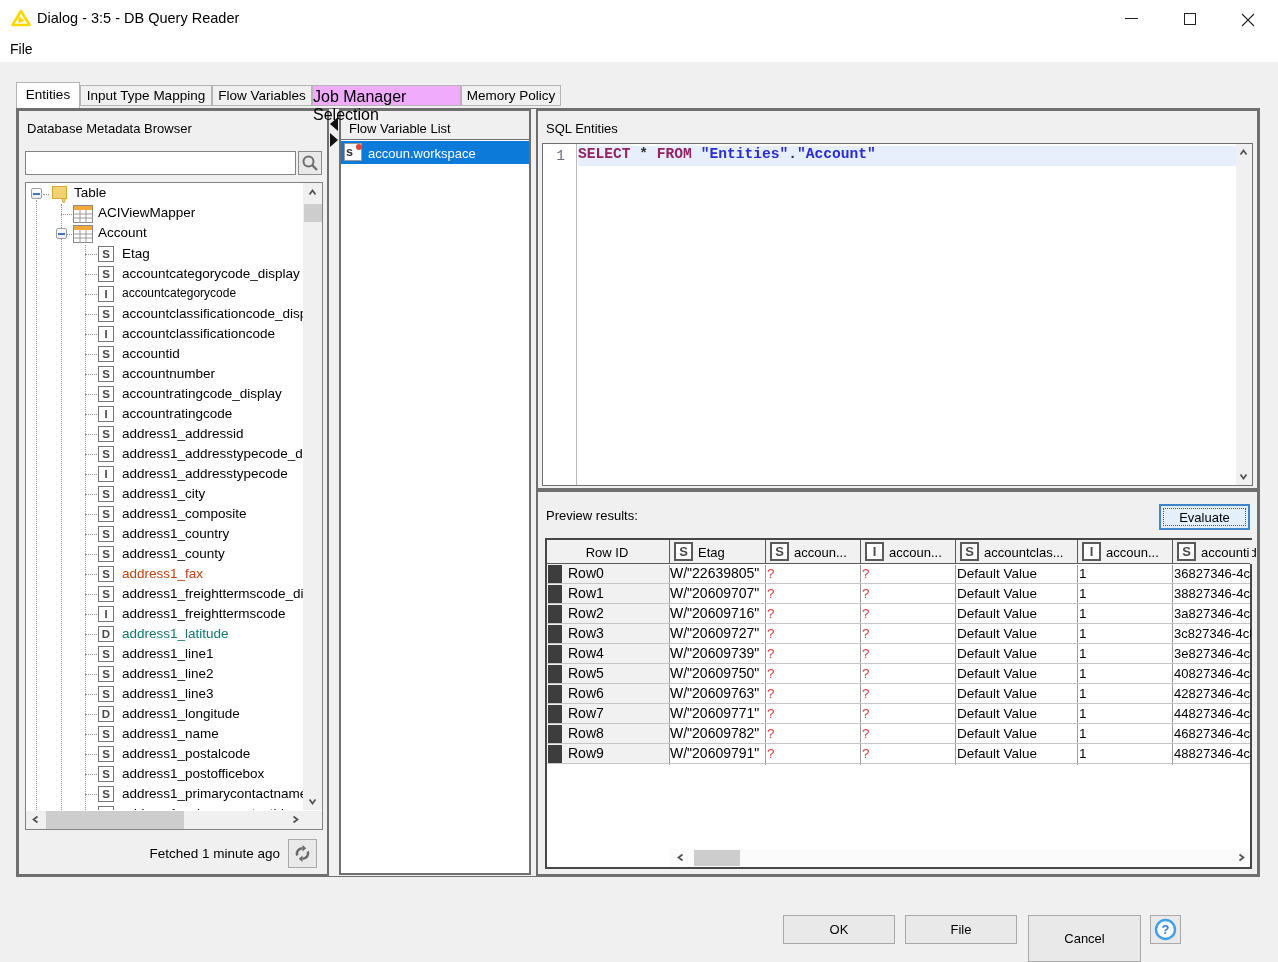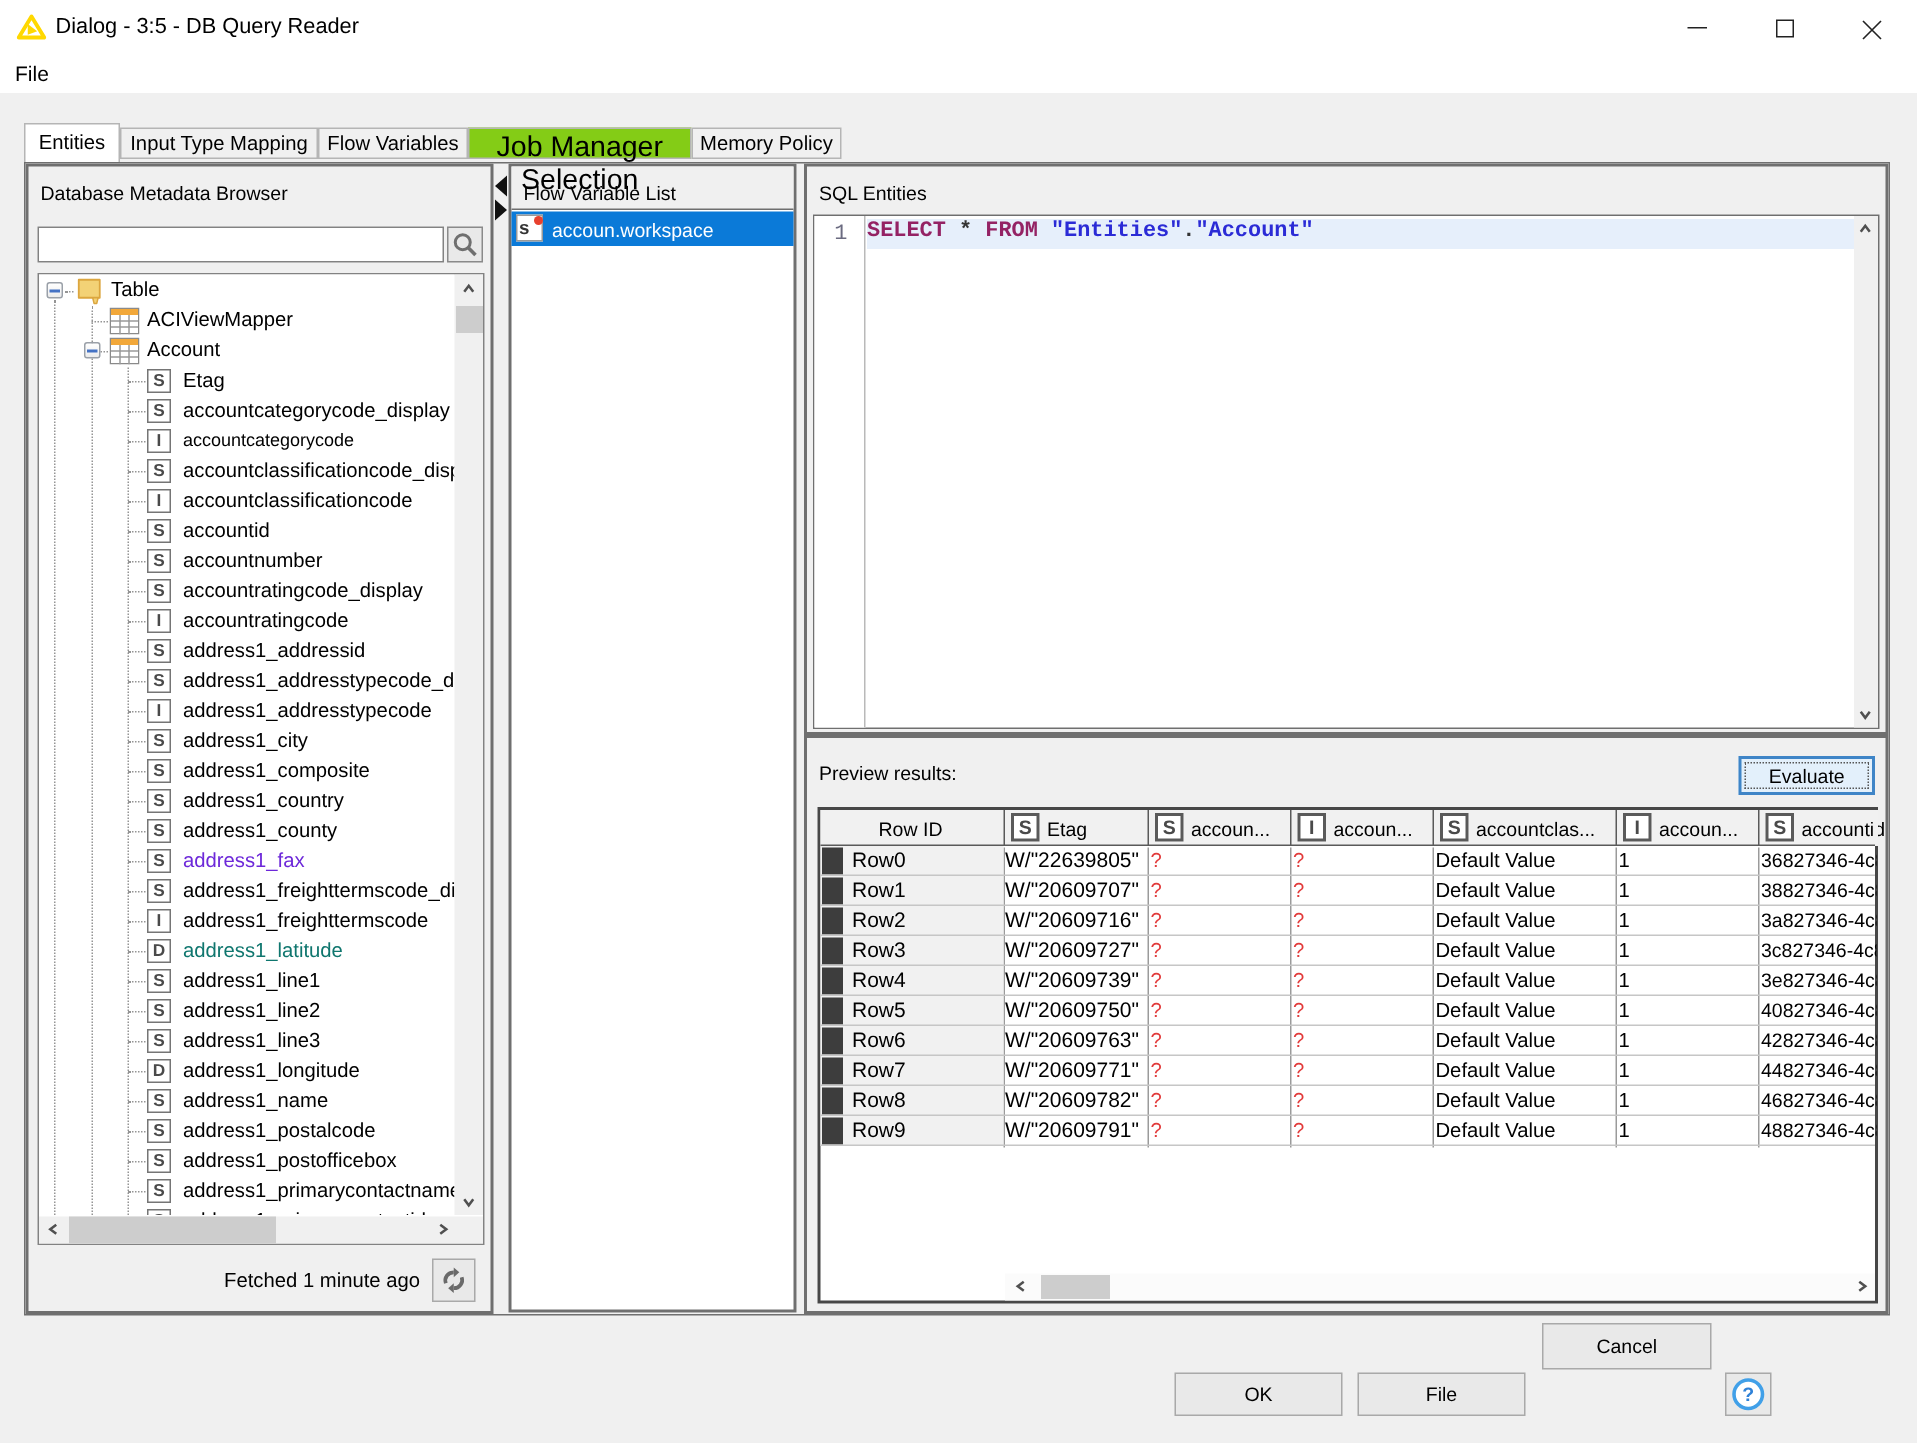--- a/index.html
+++ b/index.html
@@ -26,21 +26,21 @@
 <div class="abs" style="left:1125px;top:18px;width:13px;height:1px;background:#222"></div>
 <div class="abs" style="left:1184px;top:13px;width:12px;height:12px;border:1px solid #222"></div>
 <svg class="abs" style="left:1241px;top:13px" width="14" height="14" viewBox="0 0 14 14">
 <path d="M1,1 L13,13 M13,1 L1,13" stroke="#222" stroke-width="1.1"></path>
     </svg>
 <div class="abs" style="left:10px;top:41px;font-size:14px;color:#000">File</div>
 <div class="abs" style="left:0;top:62px;width:1278px;height:900px;background:#f0f0f0"></div>
 <div class="abs" style="left:16px;top:82px;width:64px;height:26px;background:#fff;border:1px solid #b5b5b5;border-bottom:none;z-index:3;text-align:center;font-size:13.5px;padding-top:4px">Entities</div>
 <div class="abs" style="left:80px;top:85px;width:132px;height:21px;background:#f0f0f0;border:1px solid #b5b5b5;z-index:2;text-align:center;font-size:13.5px;padding-top:2px">Input Type Mapping</div>
 <div class="abs" style="left:212px;top:85px;width:100px;height:21px;background:#f0f0f0;border:1px solid #b5b5b5;z-index:2;text-align:center;font-size:13.5px;padding-top:2px">Flow Variables</div>
-<div class="abs" style="left:312px;top:85px;width:149px;height:21px;background:#84cc16;border:1px solid #b5b5b5;z-index:2;text-align:center;font-size:19px;padding-top:2px">Job Manager Selection</div>
+<div class="abs" style="left:312px;top:85px;width:149px;height:21px;background:#f0abfc;border:1px solid #b5b5b5;z-index:2;text-align:left;font-size:16px;padding-top:2px">Job Manager Selection</div>
 <div class="abs" style="left:461px;top:85px;width:100px;height:21px;background:#f0f0f0;border:1px solid #b5b5b5;z-index:2;text-align:center;font-size:13.5px;padding-top:2px">Memory Policy</div>
 <div class="abs" style="left:16px;top:108px;width:1244px;height:769px;background:#f0f0f0;border:1px solid #6f6f6f"></div>
 <div class="pane" style="left:17px;top:109px;width:312px;height:767px"></div>
 <div class="abs t13" style="left:27px;top:121px">Database Metadata Browser</div>
 <div class="wbox" style="left:25px;top:151px;width:271px;height:24px"></div>
 <div class="abs" style="left:298px;top:151px;width:24px;height:24px;background:#e9e9e9;border:1px solid #8a8a8a"></div>
 <svg class="abs" style="left:301px;top:154px" width="18" height="18" viewBox="0 0 18 18">
 <circle cx="7.5" cy="7.5" r="5" fill="none" stroke="#6f6f6f" stroke-width="2"></circle>
 <line x1="11.2" y1="11.2" x2="16" y2="16" stroke="#6f6f6f" stroke-width="2.4"></line>
     </svg>
@@ -116,21 +116,21 @@
 <div class="tico" style="left:72px;top:323px">S</div>
 <div class="abs" style="left:96px;top:323px;font-size:13.5px;color:#000;white-space:nowrap">address1_composite</div>
 <div class="dot-h" style="left:59px;top:351px;width:12px"></div>
 <div class="tico" style="left:72px;top:343px">S</div>
 <div class="abs" style="left:96px;top:343px;font-size:13.5px;color:#000;white-space:nowrap">address1_country</div>
 <div class="dot-h" style="left:59px;top:371px;width:12px"></div>
 <div class="tico" style="left:72px;top:363px">S</div>
 <div class="abs" style="left:96px;top:363px;font-size:13.5px;color:#000;white-space:nowrap">address1_county</div>
 <div class="dot-h" style="left:59px;top:391px;width:12px"></div>
 <div class="tico" style="left:72px;top:383px">S</div>
-<div class="abs" style="left:96px;top:383px;font-size:13.5px;color:#6d28d9;white-space:nowrap">address1_fax</div>
+<div class="abs" style="left:96px;top:383px;font-size:13.5px;color:#c2410c;white-space:nowrap">address1_fax</div>
 <div class="dot-h" style="left:59px;top:411px;width:12px"></div>
 <div class="tico" style="left:72px;top:403px">S</div>
 <div class="abs" style="left:96px;top:403px;font-size:13.5px;color:#000;white-space:nowrap">address1_freighttermscode_display</div>
 <div class="dot-h" style="left:59px;top:431px;width:12px"></div>
 <div class="tico" style="left:72px;top:423px">I</div>
 <div class="abs" style="left:96px;top:423px;font-size:13.5px;color:#000;white-space:nowrap">address1_freighttermscode</div>
 <div class="dot-h" style="left:59px;top:451px;width:12px"></div>
 <div class="tico" style="left:72px;top:443px">D</div>
 <div class="abs" style="left:96px;top:443px;font-size:13.5px;color:#0f766e;white-space:nowrap">address1_latitude</div>
 <div class="dot-h" style="left:59px;top:471px;width:12px"></div>
@@ -344,18 +344,18 @@
 <div class="abs" style="left:670px;top:849px;width:580px;height:18px;background:#fbfbfb"></div>
 <svg class="abs" style="left:676px;top:853px" width="9" height="9" viewBox="0 0 9 9">
       <polyline points="6.5,1.5 2.5,4.5 6.5,7.5" fill="none" stroke="#505050" stroke-width="1.7"></polyline>
     </svg>
 <div class="thumb" style="left:694px;top:850px;width:46px;height:16px"></div>
 <svg class="abs" style="left:1237px;top:853px" width="9" height="9" viewBox="0 0 9 9">
       <polyline points="2.5,1.5 6.5,4.5 2.5,7.5" fill="none" stroke="#505050" stroke-width="1.7"></polyline>
     </svg>
 <div class="btn" style="left:783px;top:915px;width:112px;height:29px">OK</div>
 <div class="btn" style="left:905px;top:915px;width:112px;height:29px">File</div>
-<div class="btn" style="left:1028px;top:882px;width:113px;height:31px">Cancel</div>
+<div class="btn" style="left:1028px;top:915px;width:113px;height:47px">Cancel</div>
 <div class="btn" style="left:1150px;top:915px;width:31px;height:29px"></div>
 <svg class="abs" style="left:1154px;top:918px" width="23" height="23" viewBox="0 0 23 23">
 <circle cx="11.5" cy="11.5" r="9.5" fill="#fff" stroke="#41a0e8" stroke-width="2.4"></circle>
 <text x="11.5" y="16" text-anchor="middle" font-family="Liberation Sans" font-size="13" font-weight="bold" fill="#2f82d8">?</text>
 </svg>
 </div>
 </body></html>

